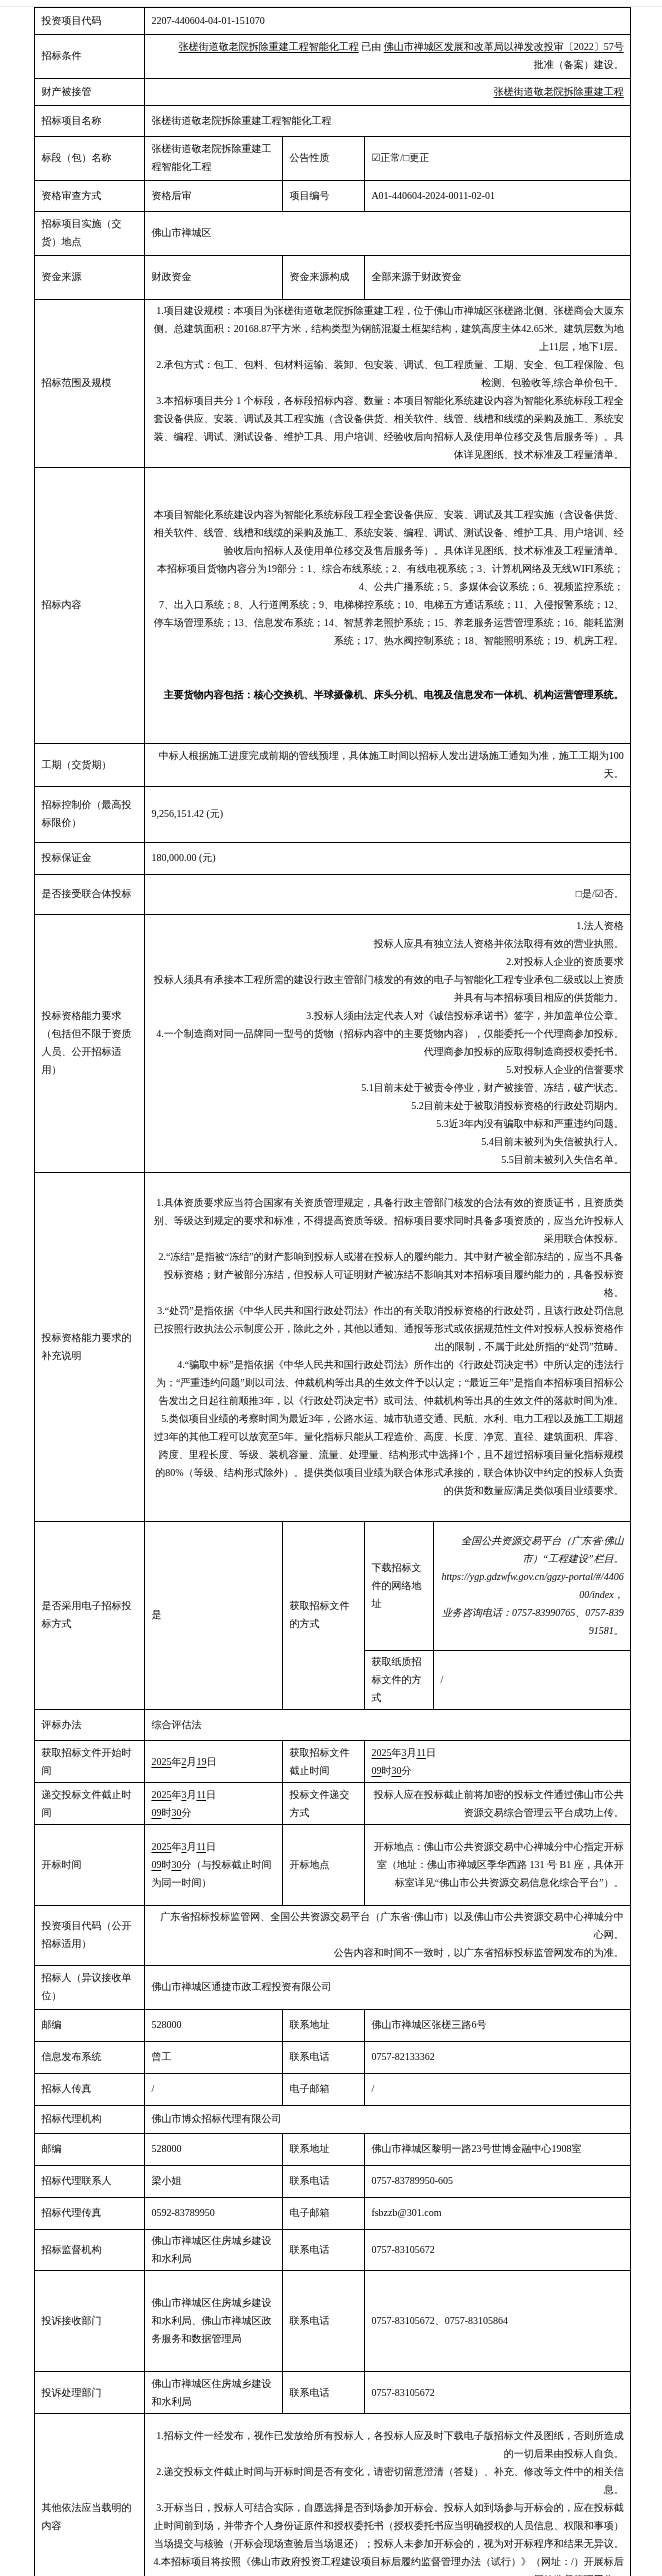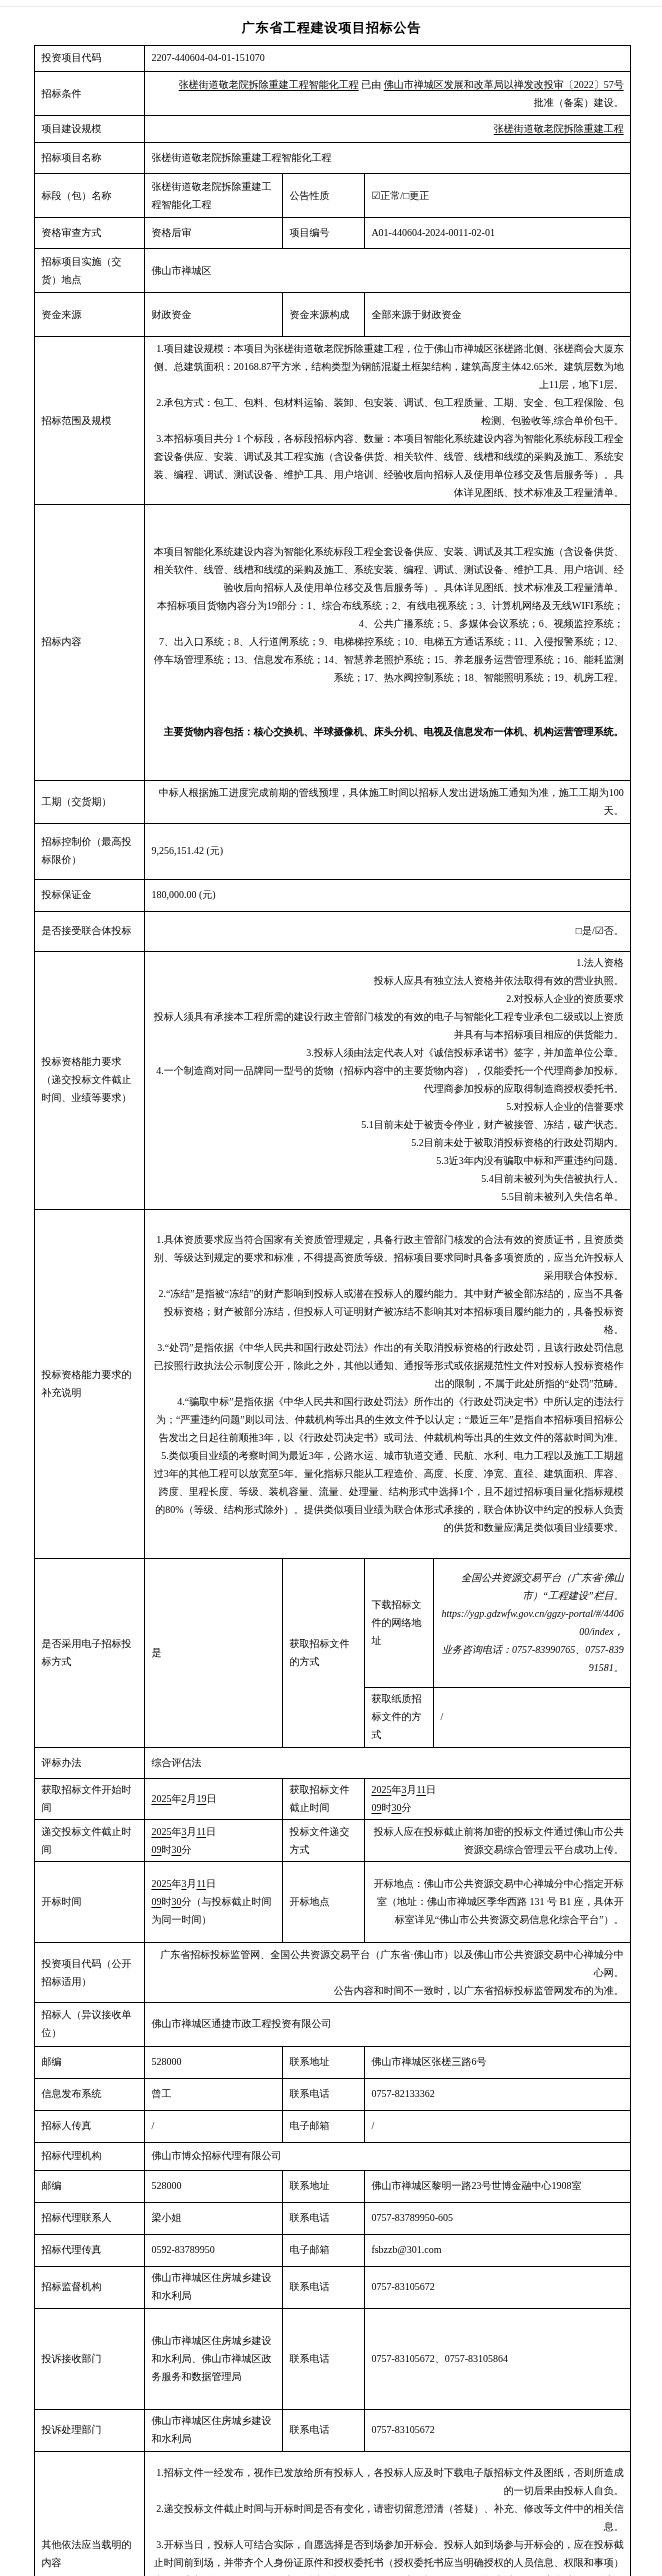--- a/index.html
+++ b/index.html
@@ -35,21 +35,20 @@
   .u-val{text-decoration:underline;text-underline-offset:2.4px;}
   .bold{font-weight:bold;}
 </style>
 </head>
 <body>
 
 <div class="topbar"></div>
 
 <div class="page">
 
-  <div class="title">广东省工程建设项目招标公告</div>
 
   <table class="doc">
     <colgroup>
       <col style="width:110px">
         <col style="width:138px">
         <col style="width:82px">
         <col style="width:69px">
         <col style="width:197px">
     </colgroup>
 
@@ -58,21 +57,21 @@
       <td class="lbl">投资项目代码</td>
       <td class="ctr" colspan="4">2207-440604-04-01-151070</td>
     </tr>
 
     <tr style="height:44px">
       <td class="lbl">招标条件</td>
       <td class="lft indent" colspan="4"><span class="u-seg">张槎街道敬老院拆除重建工程智能化工程</span><span> 已由 </span><span class="u-seg">佛山市禅城区发展和改革局以禅发改投审〔2022〕57号</span><span> 批准（备案）建设。</span></td>
     </tr>
 
     <tr style="height:27px">
-      <td class="lbl">项目建设规模</td>
+      <td class="lbl">财产被接管</td>
       <td class="lft" colspan="4"><span class="u-val">张槎街道敬老院拆除重建工程</span></td>
     </tr>
 
     <tr style="height:31px">
       <td class="lbl">招标项目名称</td>
       <td class="ctr" colspan="4">张槎街道敬老院拆除重建工程智能化工程</td>
     </tr>
 
     <tr style="height:44px">
       <td class="lbl">标段（包）名称</td>
@@ -131,21 +130,21 @@
       <td class="lbl">投标保证金</td>
       <td class="ctr" colspan="4">180,000.00 (元)</td>
     </tr>
 
     <tr style="height:40px">
       <td class="lbl">是否接受联合体投标</td>
       <td class="lft" colspan="4">□是/☑否。</td>
     </tr>
 
     <tr style="height:258px">
-      <td class="lbl">投标资格能力要求（递交投标文件截止时间、业绩等要求）</td>
+      <td class="lbl">投标资格能力要求（包括但不限于资质人员、公开招标适用）</td>
       <td class="lft" colspan="4">1.法人资格
 投标人应具有独立法人资格并依法取得有效的营业执照。
 2.对投标人企业的资质要求
 投标人须具有承接本工程所需的建设行政主管部门核发的有效的电子与智能化工程专业承包二级或以上资质并具有与本招标项目相应的供货能力。
 3.投标人须由法定代表人对《诚信投标承诺书》签字，并加盖单位公章。
 4.一个制造商对同一品牌同一型号的货物（招标内容中的主要货物内容），仅能委托一个代理商参加投标。代理商参加投标的应取得制造商授权委托书。
 5.对投标人企业的信誉要求
 5.1目前未处于被责令停业，财产被接管、冻结，破产状态。
 5.2目前未处于被取消投标资格的行政处罚期内。
 5.3近3年内没有骗取中标和严重违约问题。

